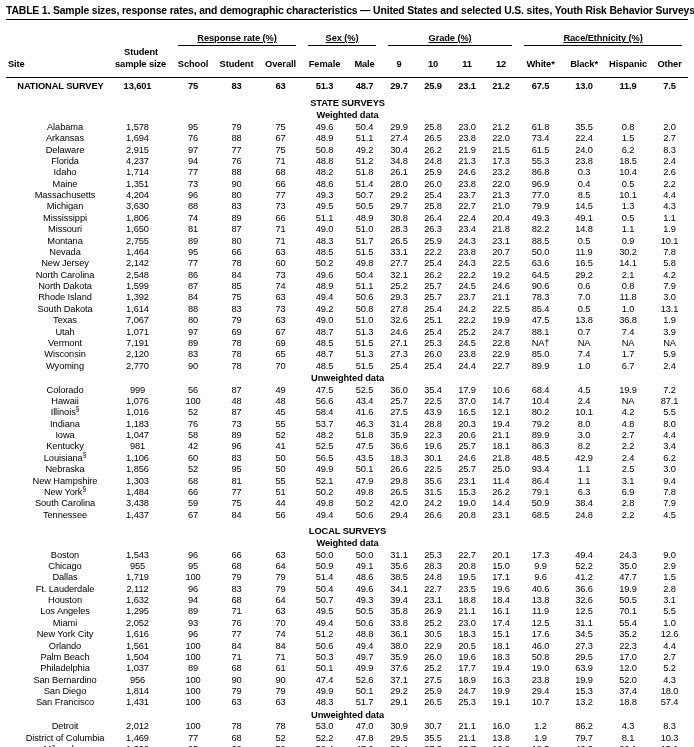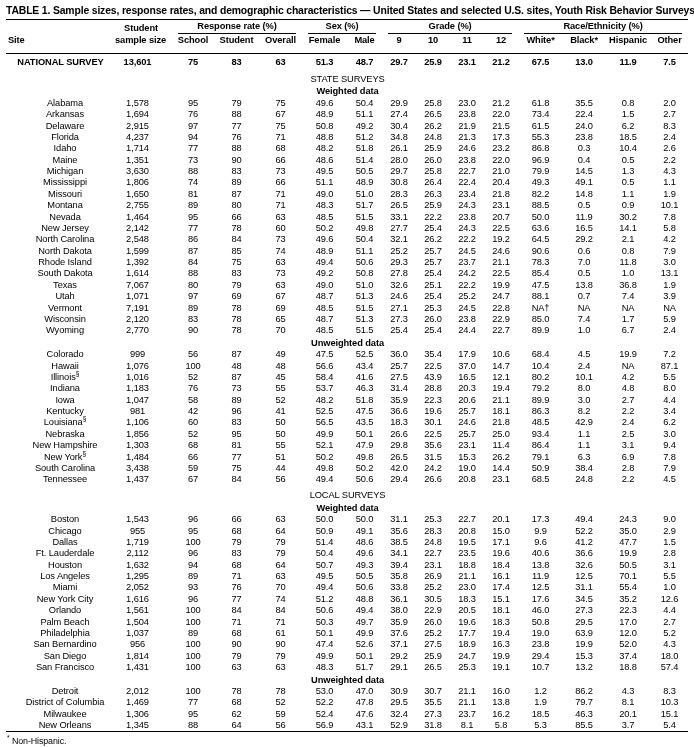--- a/index.html
+++ b/index.html
@@ -26,34 +26,34 @@
   }
   th, td {
     font-size: 9.3px; line-height: 1.14;
     padding: 0.4px 1px; vertical-align: bottom;
     white-space: nowrap; overflow: visible;
     letter-spacing: -0.1px;
   }
   thead th { font-weight: bold; }
   thead .grp div {
     text-align: center; border-bottom: 1px solid #000;
-    margin: 0 5px; padding-bottom: 1px;
+    margin: 12px 5px; padding-bottom: 1px; text-decoration: underline;
   }
   thead .samp-top { text-align: right; padding-right: 14px; }
   thead tr.subhead th { border-bottom: 1.5px solid #000; text-align: center; padding-bottom: 8px; }
   thead tr.subhead th.site-h { text-align: left; padding-left: 2px; }
   thead tr.subhead th.samp-h { text-align: left; padding-right: 5px; }
 
   tbody td.site { text-align: center; padding-left: 2px; }
   tbody tr.d td.site { padding-left: 11px; }
   tbody td.num { text-align: center; }
   tbody td.samp { text-align: center; padding-right: 12px; }
   tbody tr.nat td { font-weight: bold; }
   tbody tr.nat td { padding-top: 2.5px; padding-bottom: 1.5px; }
-  tbody tr.section td { font-weight: normal; padding-top: 5px; }
+  tbody tr.section td { font-weight: bold; padding-top: 5px; }
   tbody tr.sub td { font-weight: bold; padding-top: 1.5px; }
   sup { font-size: 6.5px; line-height: 0; letter-spacing: 0; }
 
   .footnotes { padding: 4px 0 0 1px; }
   .footnote { font-size: 8.9px; line-height: 1.22; letter-spacing: -0.1px; }
   .footnote sup { font-size: 6.5px; }
 </style>
 </head>
 <body>
 
@@ -234,20 +234,37 @@
           <td class="num">28.0</td>
           <td class="num">26.0</td>
           <td class="num">23.8</td>
           <td class="num">22.0</td>
           <td class="num">96.9</td>
           <td class="num">0.4</td>
           <td class="num">0.5</td>
           <td class="num">2.2</td>
         </tr>
         <tr class="d">
+          <td class="site">Massachusetts</td>
+          <td class="samp">4,204</td>
+          <td class="num">96</td>
+          <td class="num">80</td>
+          <td class="num">77</td>
+          <td class="num">49.3</td>
+          <td class="num">50.7</td>
+          <td class="num">29.2</td>
+          <td class="num">25.4</td>
+          <td class="num">23.7</td>
+          <td class="num">21.3</td>
+          <td class="num">77.0</td>
+          <td class="num">8.5</td>
+          <td class="num">10.1</td>
+          <td class="num">4.4</td>
+        </tr>
+        <tr class="d">
           <td class="site">Michigan</td>
           <td class="samp">3,630</td>
           <td class="num">88</td>
           <td class="num">83</td>
           <td class="num">73</td>
           <td class="num">49.5</td>
           <td class="num">50.5</td>
           <td class="num">29.7</td>
           <td class="num">25.8</td>
           <td class="num">22.7</td>

